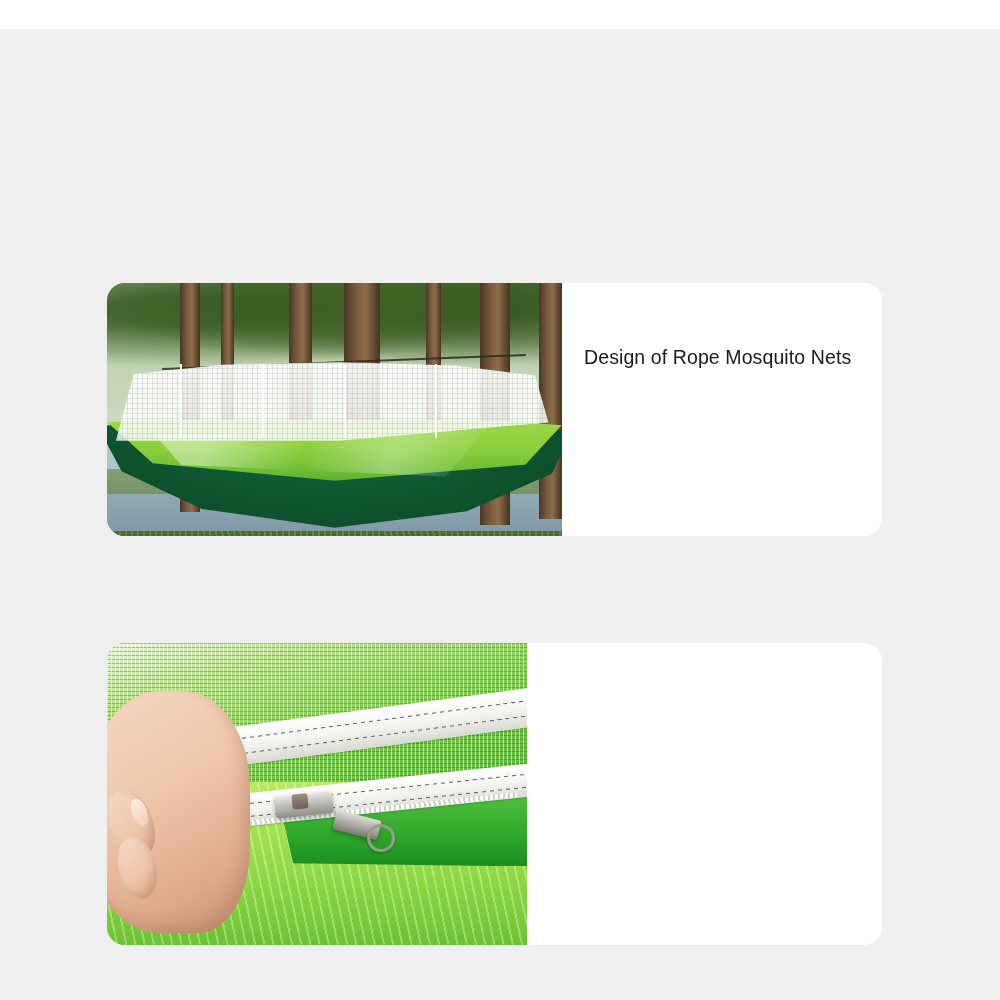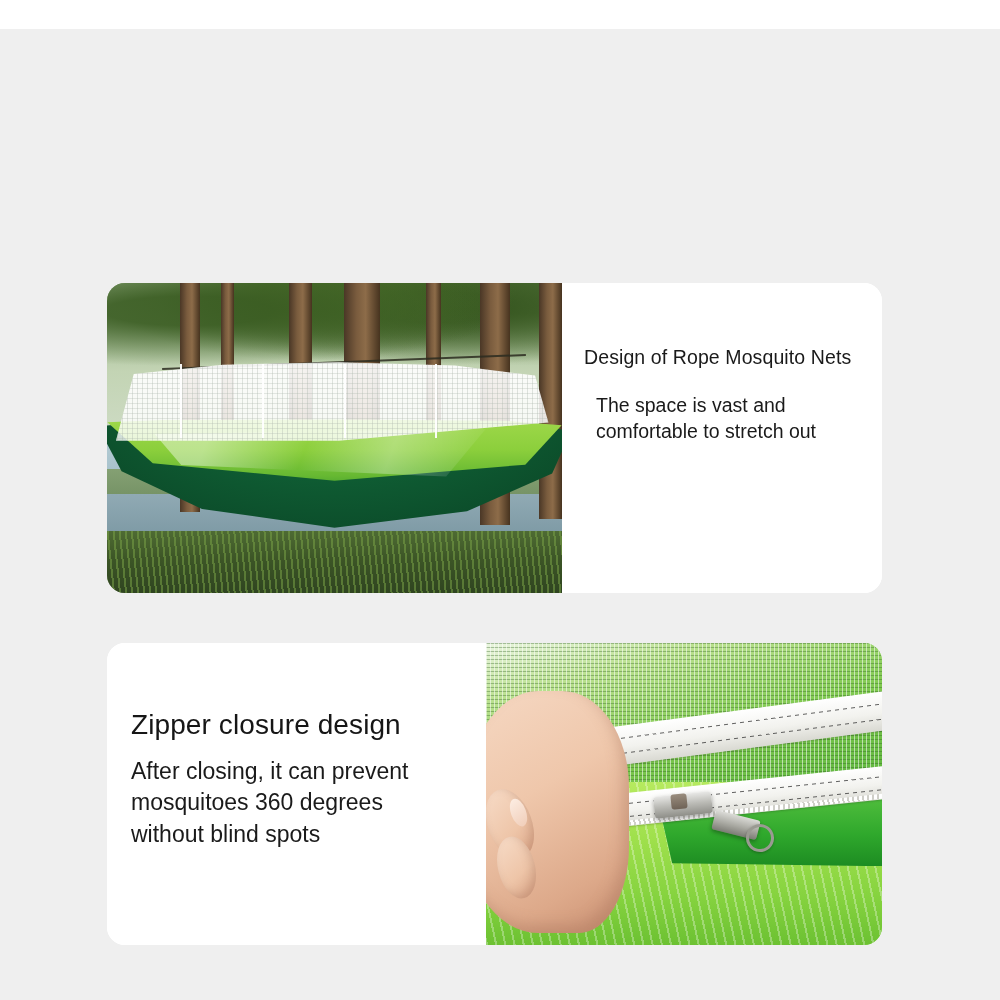--- a/index.html
+++ b/index.html
@@ -23,21 +23,21 @@
   .hl2{
     margin-top:19px;
     font-size:44px;font-weight:bold;color:#0d0d0d;
     letter-spacing:0.2px;line-height:1.06;
     font-family:"Liberation Sans Narrow","Liberation Sans",sans-serif;
     transform:scaleX(0.9);transform-origin:center;
   }
 
   
   .card{position:absolute;background:#ffffff;border-radius:18px;overflow:hidden;display:flex;}
-  #card-nets{left:107px;top:283px;width:775px;height:310px;}
+  #card-nets{left:107px;top:283px;width:775px;height:253px;}
   #card-zip {left:107px;top:643px;width:775px;height:302px;}
 
   .photo{position:relative;overflow:hidden;flex:0 0 auto;}
   .panel{position:relative;flex:1 1 auto;background:#fff;}
 
   
   #nets-panel{padding:62px 0 0 22px;}
   .nets-title{font-size:19.5px;color:#1a1a1a;line-height:1.3;letter-spacing:.1px;}
   .nets-body{margin-top:22px;padding-left:12px;font-size:19.5px;color:#1a1a1a;line-height:1.34;}
 
@@ -175,34 +175,25 @@
       </div>
       <div class="net"></div>
       <div class="netpost np1"></div>
       <div class="netpost np2"></div>
       <div class="netpost np3"></div>
       <div class="netpost np4"></div>
     </div>
 
     <div class="panel" id="nets-panel">
       <div class="nets-title">Design of Rope Mosquito Nets</div>
-      <div class="nets-body">The space is vast and comfortable to stretch out</div>
     </div>
   </div>
 
   <div class="card" id="card-zip">
 
-    <div class="panel" id="zip-panel">
-      <div class="zip-title">Zipper closure design</div>
-      <div class="zip-body">
-        <div>After closing, it can prevent</div>
-        <div>mosquitoes 360 degrees</div>
-        <div>without blind spots</div>
-      </div>
-    </div>
 
     <div class="photo" id="photo-zip">
       <div class="ph2-mesh"></div>
       <div class="ph2-fabric"></div>
       <div class="ph2-deepgreen"></div>
       <div class="ph2-tape tapeA">
         <div class="stitch st1"></div>
         <div class="stitch st2"></div>
       </div>
       <div class="ph2-tape tapeB">

